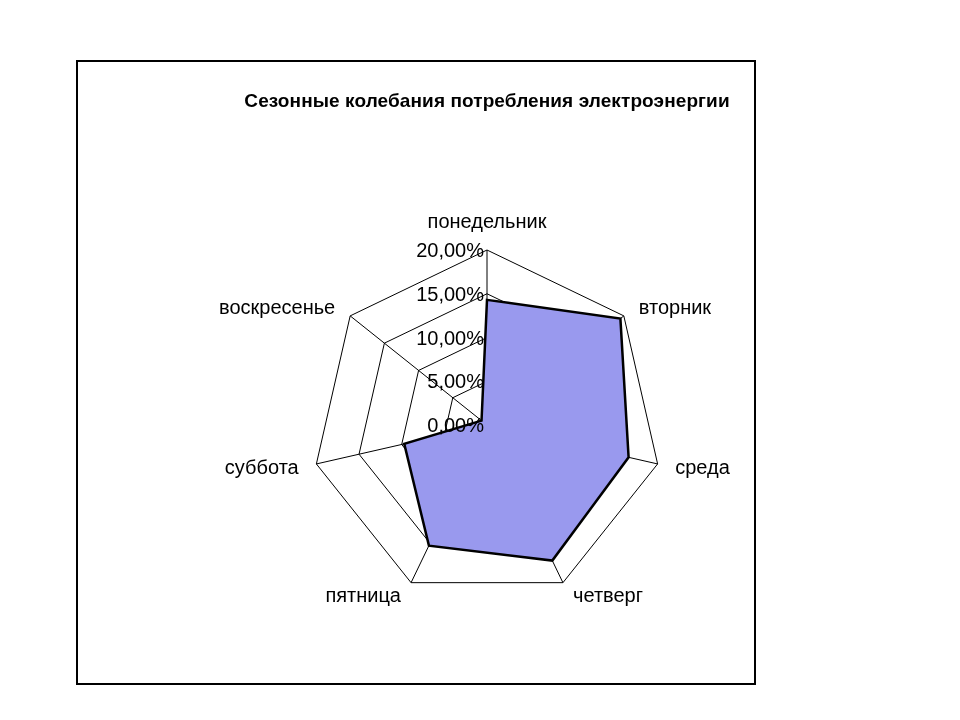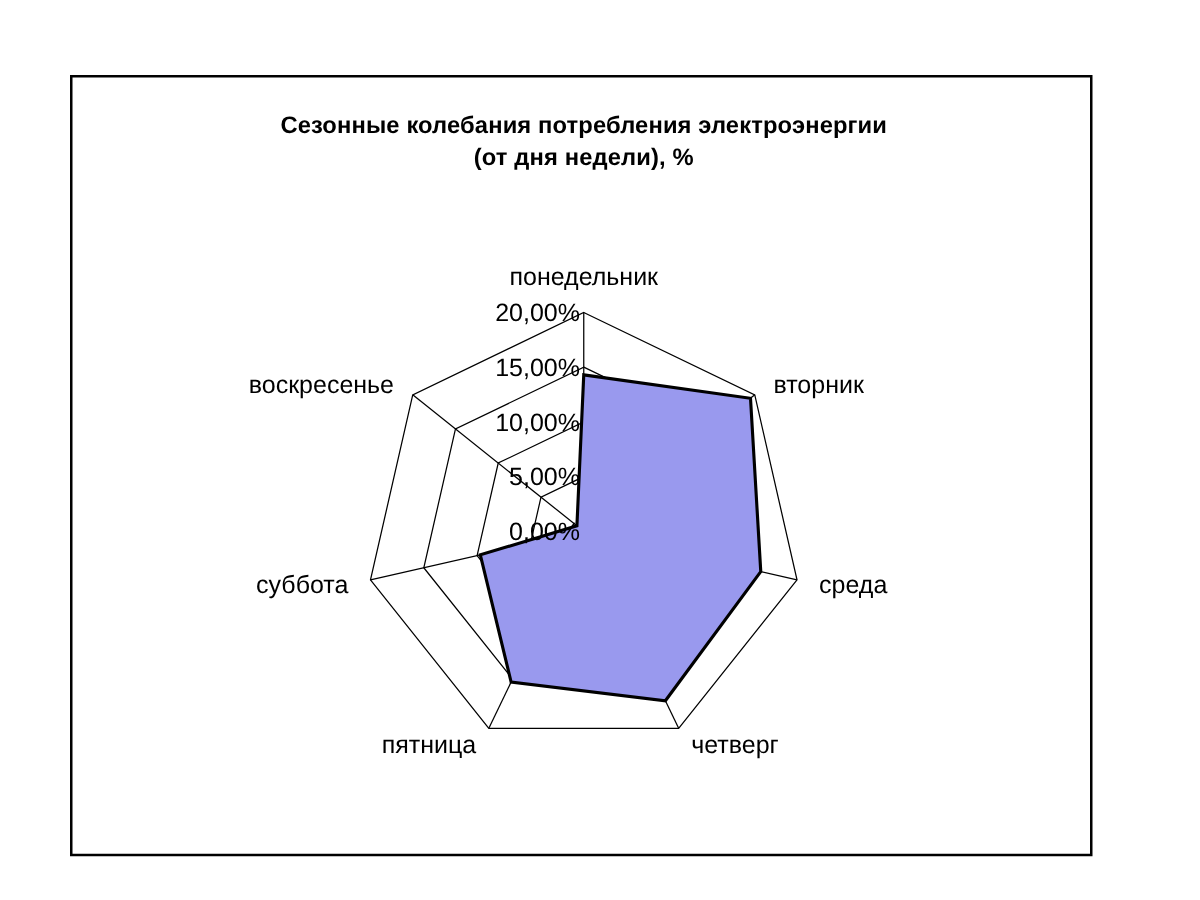--- a/index.html
+++ b/index.html
@@ -14,23 +14,23 @@
     overflow: hidden;
   }
   #page {
     position: relative;
     width: 960px;
     height: 720px;
     background: #ffffff;
   }
   #chart-frame {
     position: absolute;
-    left: 56px;
+    left: 76px;
     top: 60px;
-    width: 818px;
+    width: 680px;
     height: 625px;
     border: 2px solid #000000;
     background: #ffffff;
     box-sizing: border-box;
   }
   #chart-title {
     position: absolute;
     left: 0;
     top: 26px;
     width: 818px;
@@ -59,21 +59,20 @@
 </style>
 </head>
 <body>
 
 <div id="page">
 
   <div id="chart-frame">
 
     <div id="chart-title">
       <span class="title-line">Сезонные колебания потребления электроэнергии</span>
-      <span class="title-line">(от дня недели), %</span>
     </div>
 
     <svg id="radar-svg" viewBox="0 0 960 720" preserveAspectRatio="none">
       <g id="grid-rings">
           <polygon points="481.00,379.25 515.21,395.72 523.65,432.74 499.98,462.42 462.02,462.42 438.35,432.74 446.79,395.72" fill="none" stroke="#000000" stroke-width="1"></polygon>
           <polygon points="481.00,335.50 549.41,368.44 566.31,442.47 518.96,501.83 443.04,501.83 395.69,442.47 412.59,368.44" fill="none" stroke="#000000" stroke-width="1"></polygon>
           <polygon points="481.00,291.75 583.62,341.17 608.96,452.21 537.95,541.25 424.05,541.25 353.04,452.21 378.38,341.17" fill="none" stroke="#000000" stroke-width="1"></polygon>
           <polygon points="481.00,248.00 617.82,313.89 651.61,461.94 556.93,580.67 405.07,580.67 310.39,461.94 344.18,313.89" fill="none" stroke="#000000" stroke-width="1"></polygon>
         </g>
       <g id="grid-spokes">

